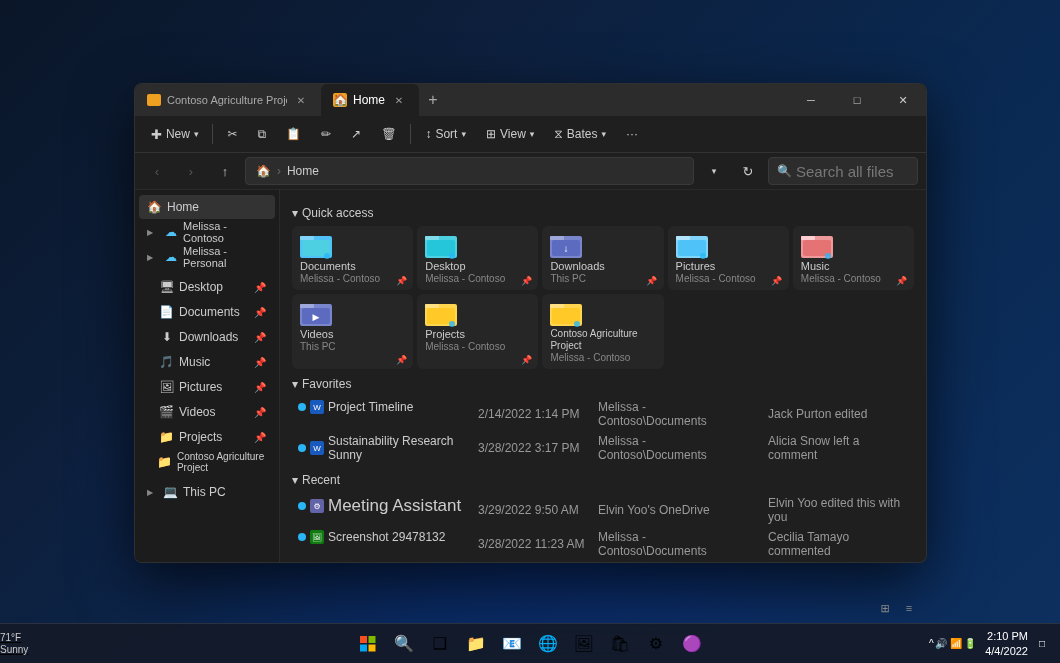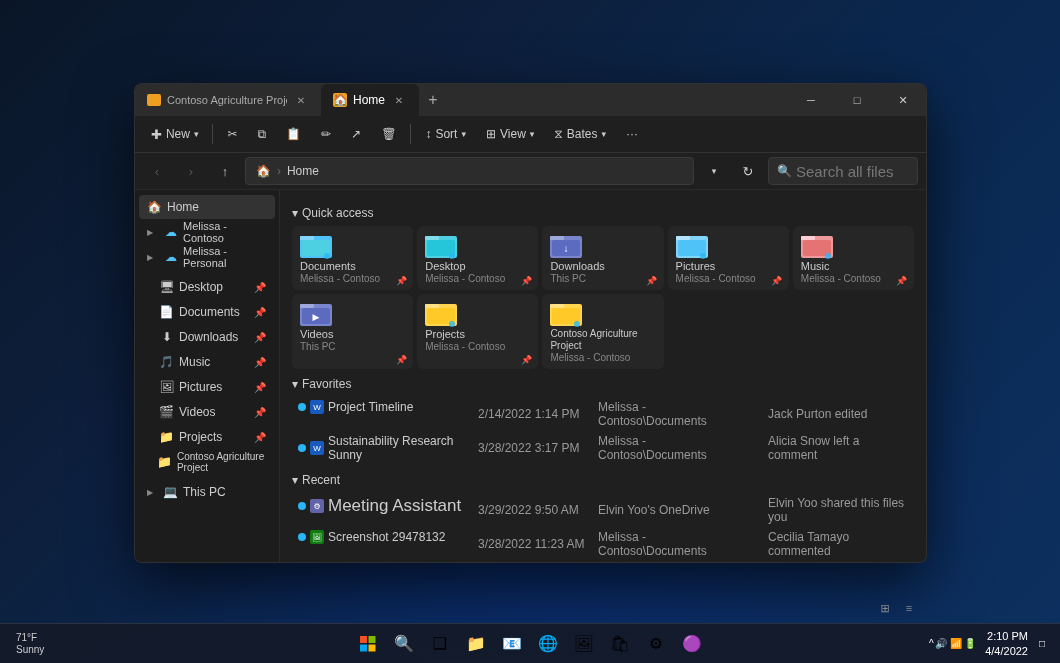--- a/index.html
+++ b/index.html
@@ -33,21 +33,22 @@
       display: flex;
       align-items: center;
       justify-content: space-between;
       border-top: 1px solid rgba(255,255,255,0.1);
       z-index: 100;
     }
 
     .taskbar-left {
       display: flex;
       align-items: center;
-      padding-left: 16px;
+      padding-left: 0;
+      text-decoration: underline;
     }
 
     .taskbar-center {
       position: absolute;
       left: 50%;
       transform: translateX(-50%);
       display: flex;
       align-items: center;
       gap: 4px;
     }
@@ -745,21 +746,21 @@
       <table class="list-table">
         <tbody id="recent-tbody">
             <tr>
     <td class="col-name" style="display:flex;align-items:center;gap:4px;">
       <span style="width:8px;height:8px;border-radius:50%;background:#29b6f6;display:inline-block;flex-shrink:0;"></span>
       <span style="width:14px;height:14px;background:#6264a7;border-radius:2px;display:inline-flex;align-items:center;justify-content:center;font-size:8px;color:#fff;flex-shrink:0;">⚙</span>
       <span style="color:#ccc;font-size:17px;">Meeting Assistant</span>
     </td>
     <td class="col-date">3/29/2022 9:50 AM</td>
     <td class="col-path">Elvin Yoo's OneDrive</td>
-    <td class="col-activity">Elvin Yoo shared this files you</td>
+    <td class="col-activity">Elvin Yoo edited this with you</td>
   </tr>
             <tr>
     <td class="col-name" style="display:flex;align-items:center;gap:4px;">
       <span style="width:8px;height:8px;border-radius:50%;background:#29b6f6;display:inline-block;flex-shrink:0;"></span>
       <span style="width:14px;height:14px;background:#107c10;border-radius:2px;display:inline-flex;align-items:center;justify-content:center;font-size:8px;color:#fff;flex-shrink:0;">🖼</span>
       <span style="color:#ccc;font-size:12px;">Screenshot 29478132</span>
     </td>
     <td class="col-date">3/28/2022 11:23 AM</td>
     <td class="col-path">Melissa - Contoso\Documents</td>
     <td class="col-activity">Cecilia Tamayo commented</td>

